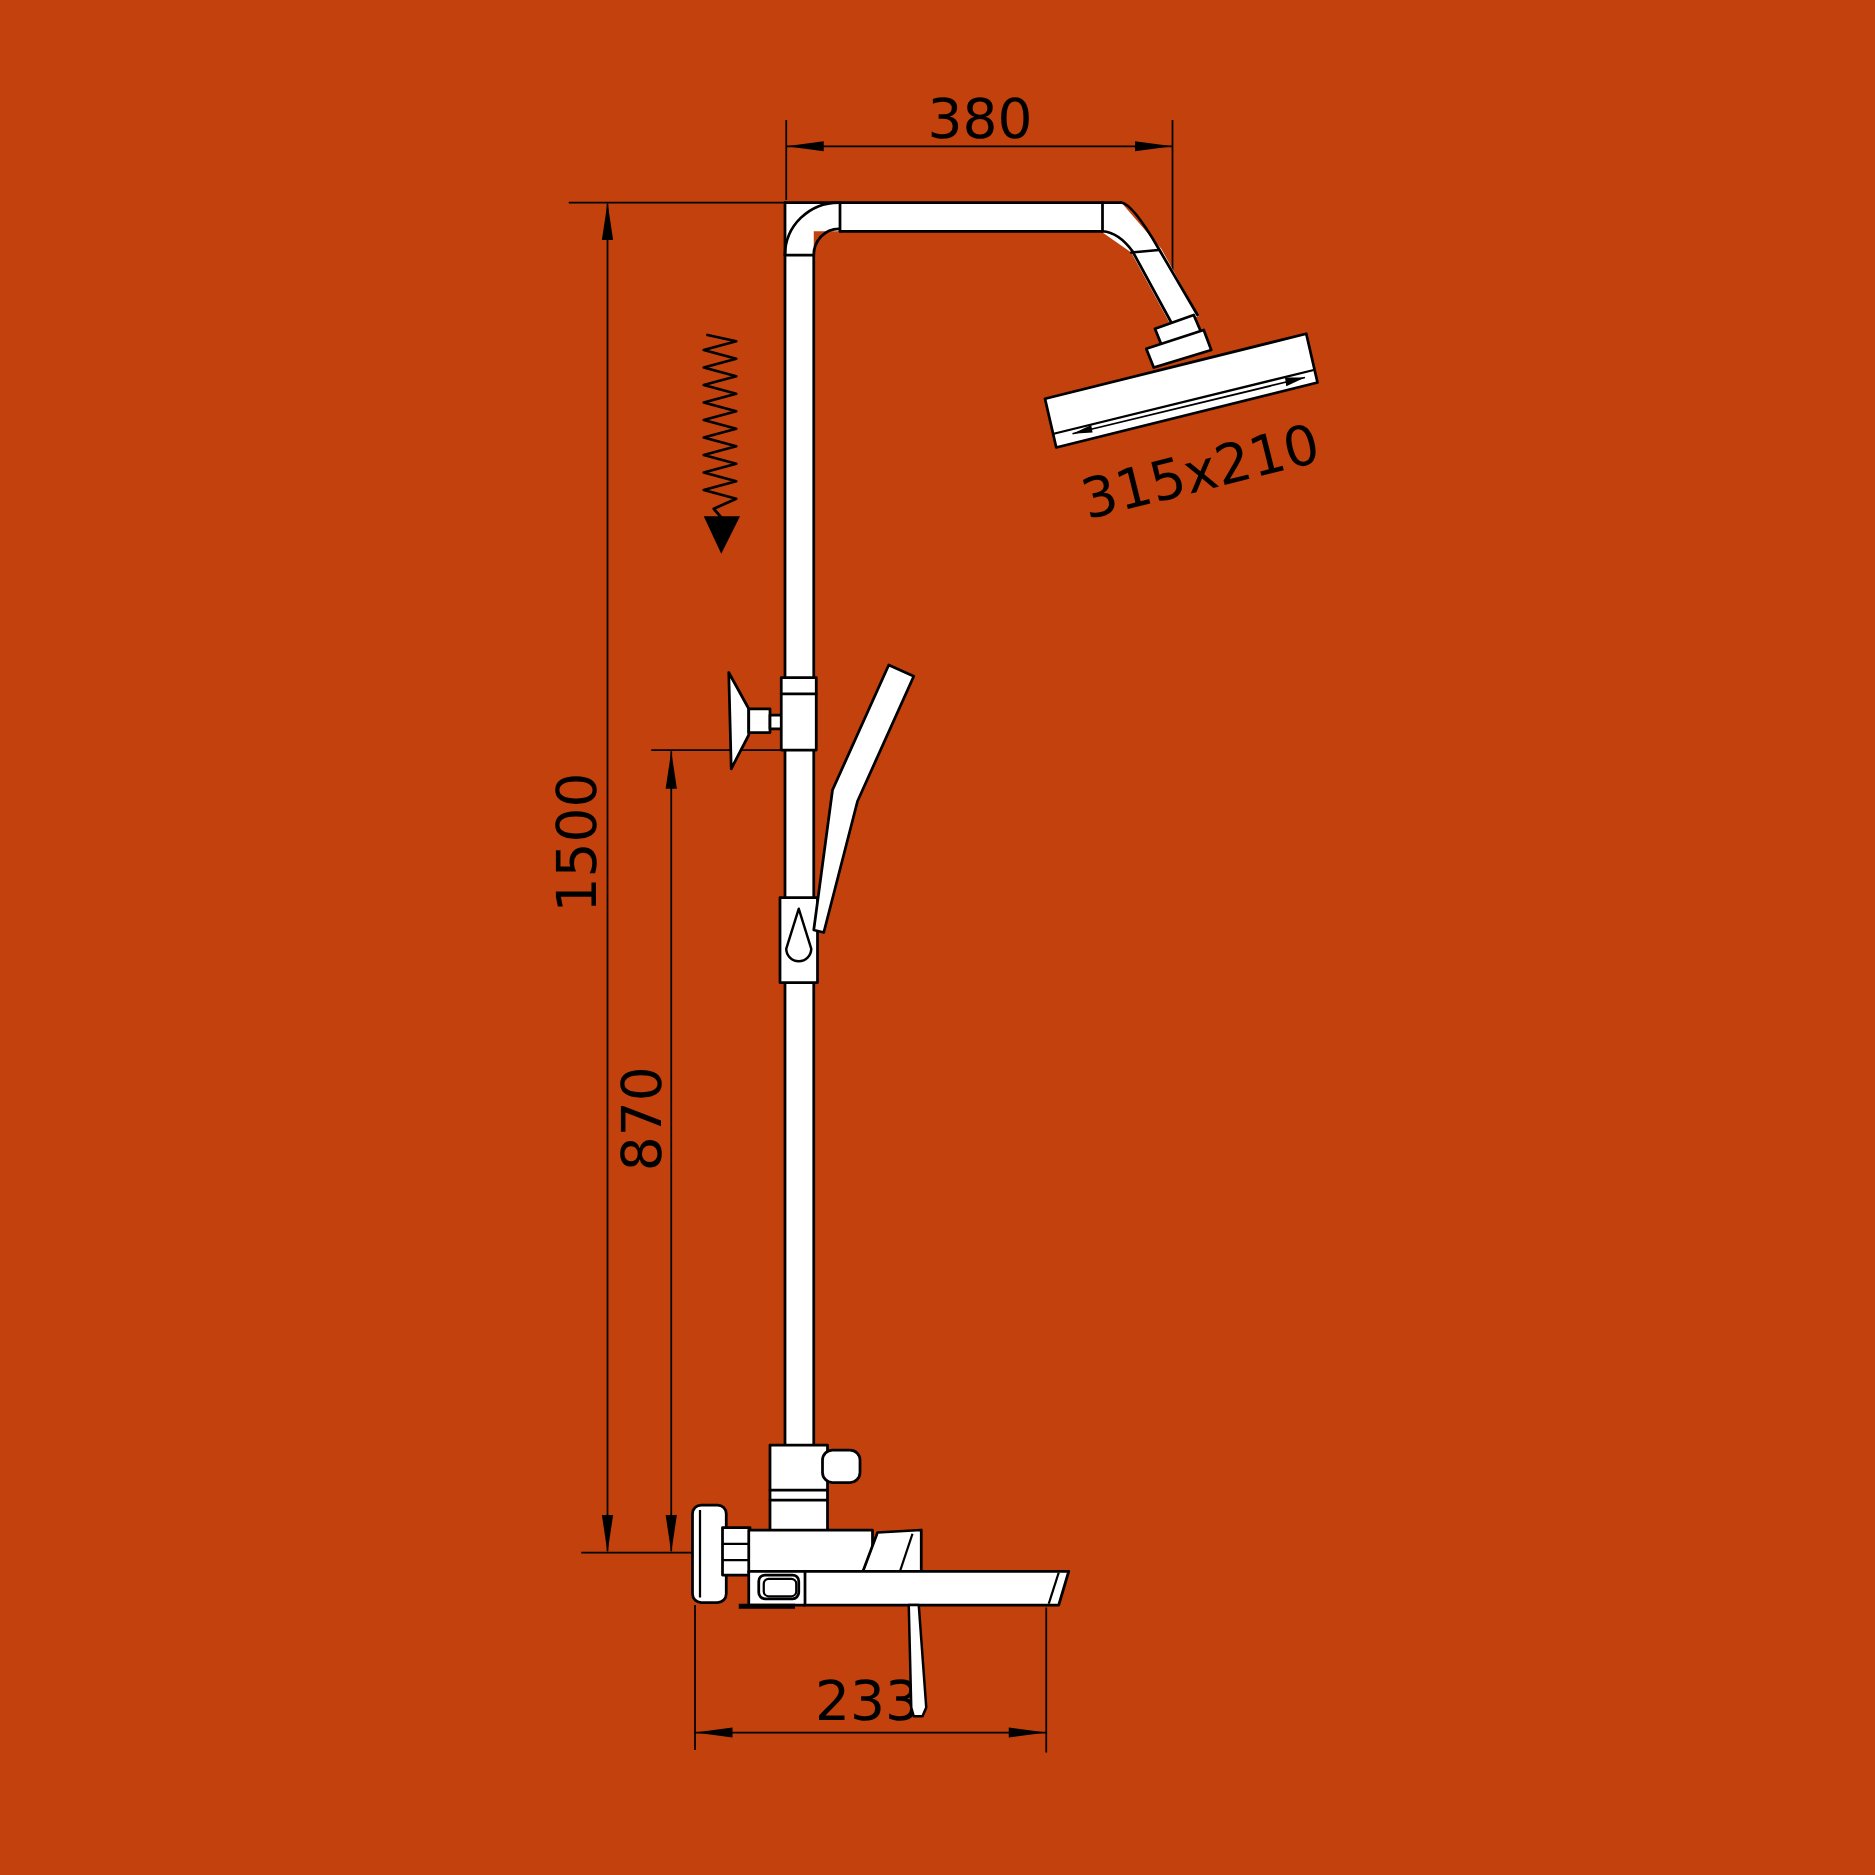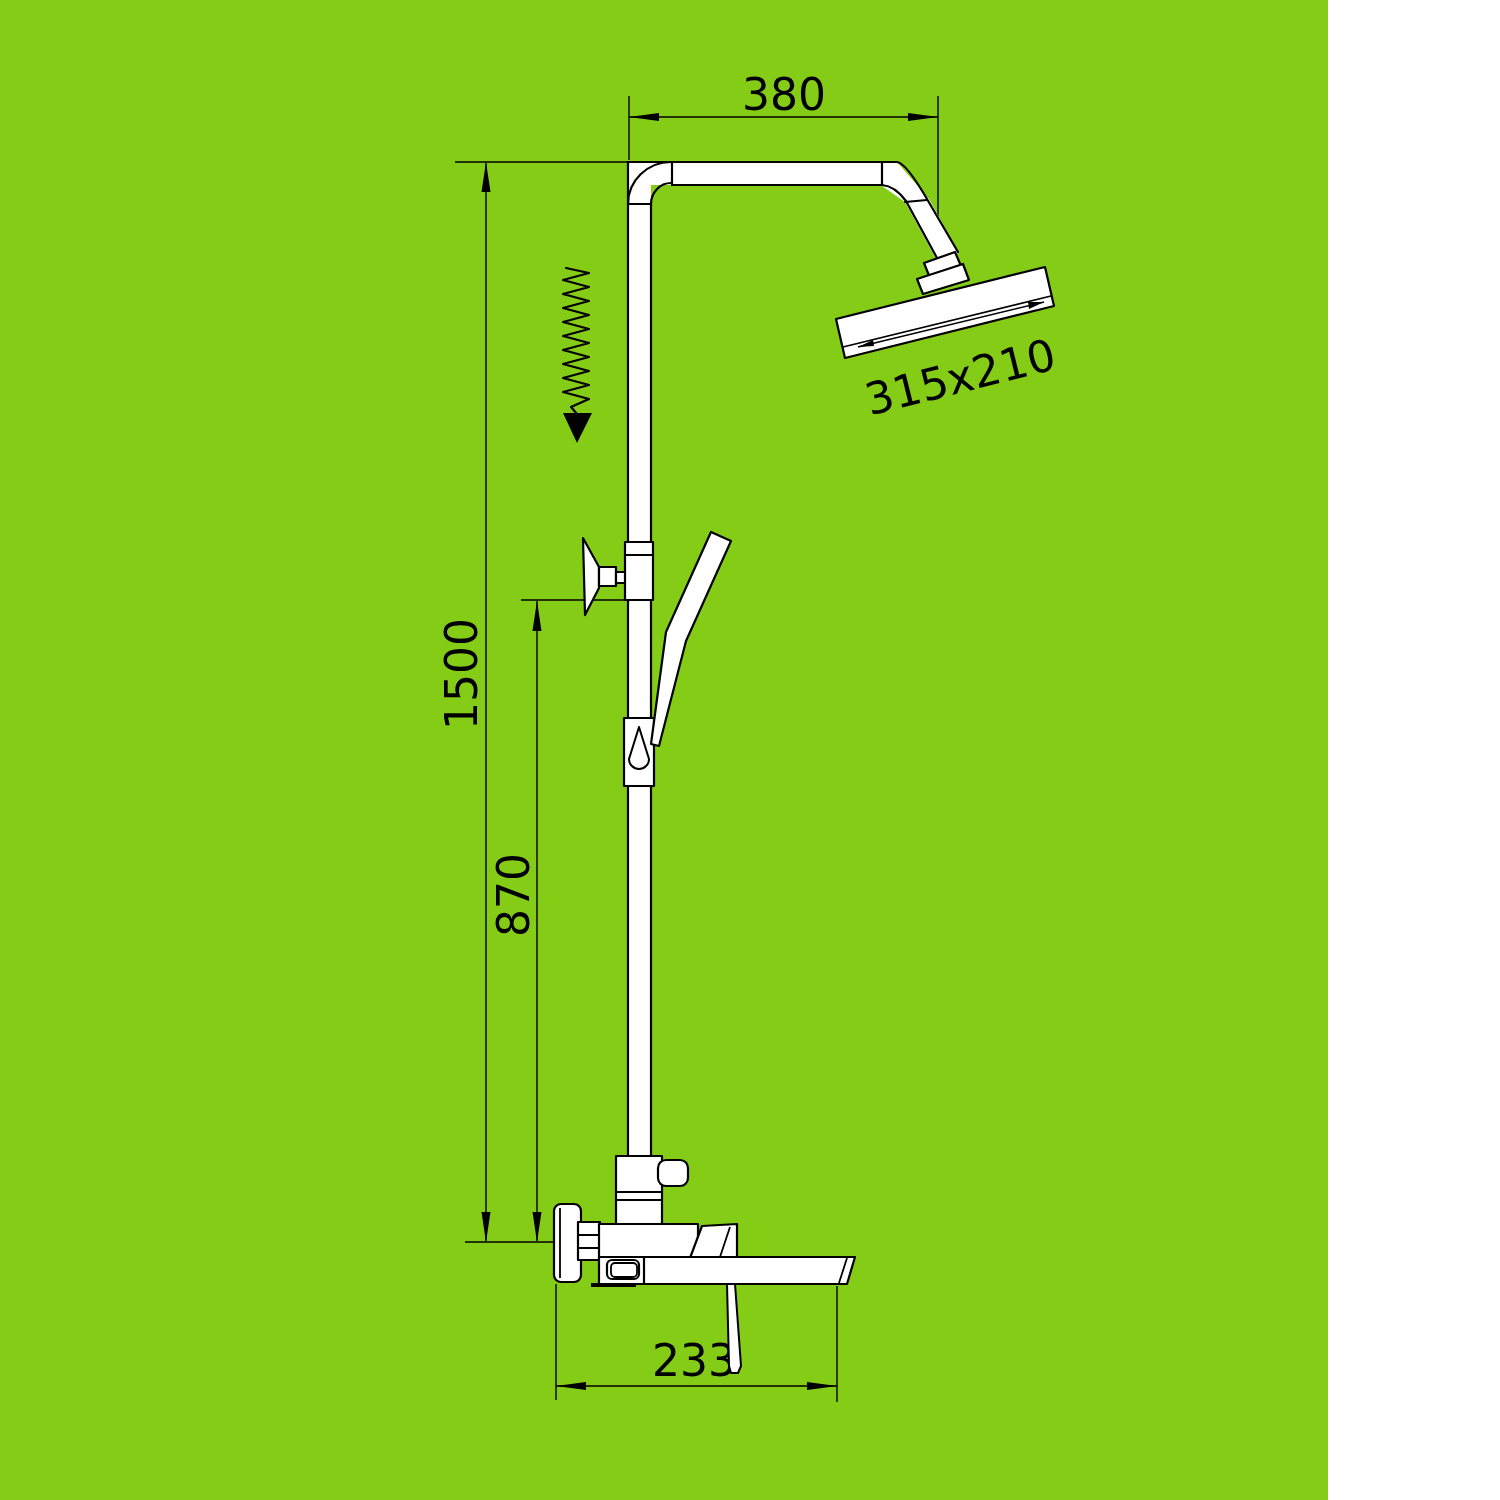--- a/index.html
+++ b/index.html
@@ -1,16 +1,16 @@
 <!DOCTYPE html>
 <html><head>
 <meta charset="utf-8">
 <style>
   html,body{margin:0;padding:0;background:#ffffff;}
-  .page{width:1328px;height:1500px;position:relative;background:#84cc16;overflow:hidden;}
+  .page{width:1500px;height:1500px;position:relative;background:#c2410c;overflow:hidden;}
   svg{display:block;}
   .part{fill:#ffffff;stroke:#000000;stroke-width:2.2;stroke-linejoin:round;stroke-linecap:round;}
   .pline{fill:none;stroke:#000000;stroke-width:2.2;stroke-linejoin:round;stroke-linecap:round;}
   .fillonly{fill:#ffffff;stroke:none;}
   .dim{fill:none;stroke:#000000;stroke-width:1.4;}
   .inner{fill:none;stroke:#000000;stroke-width:1.8;}
   .ah{fill:#000000;stroke:none;}
   text{font-family:"DejaVu Sans","Liberation Sans",sans-serif;font-size:44px;fill:#000000;}
 </style>
 </head>

